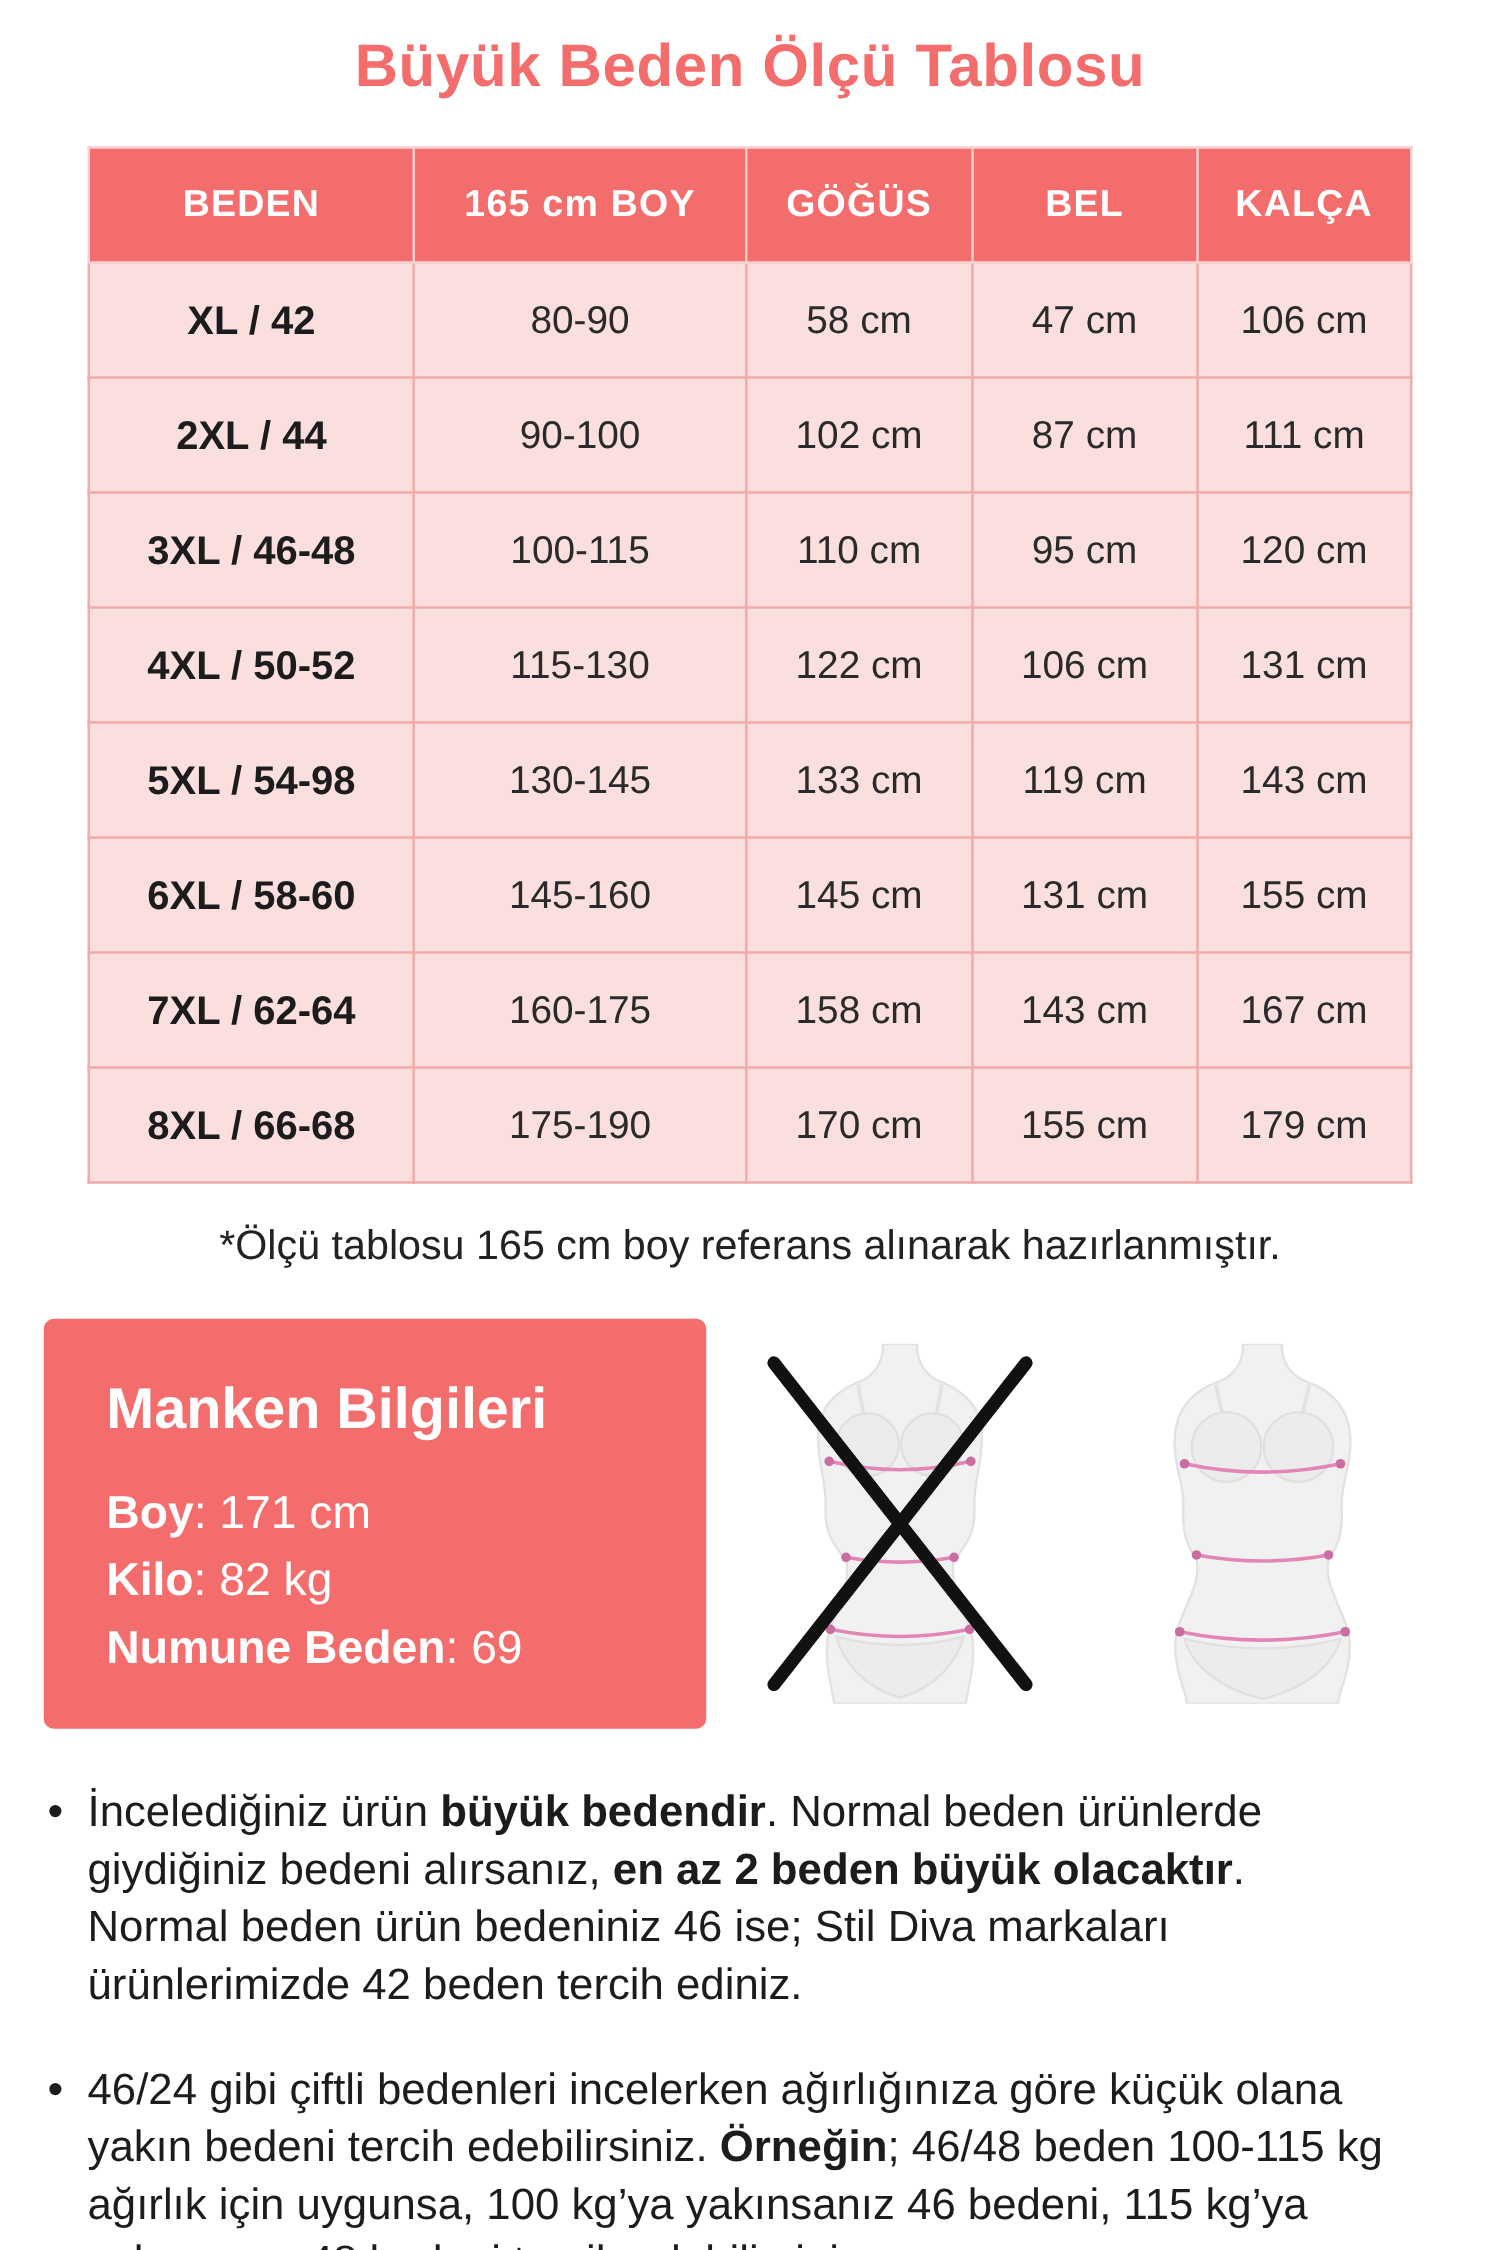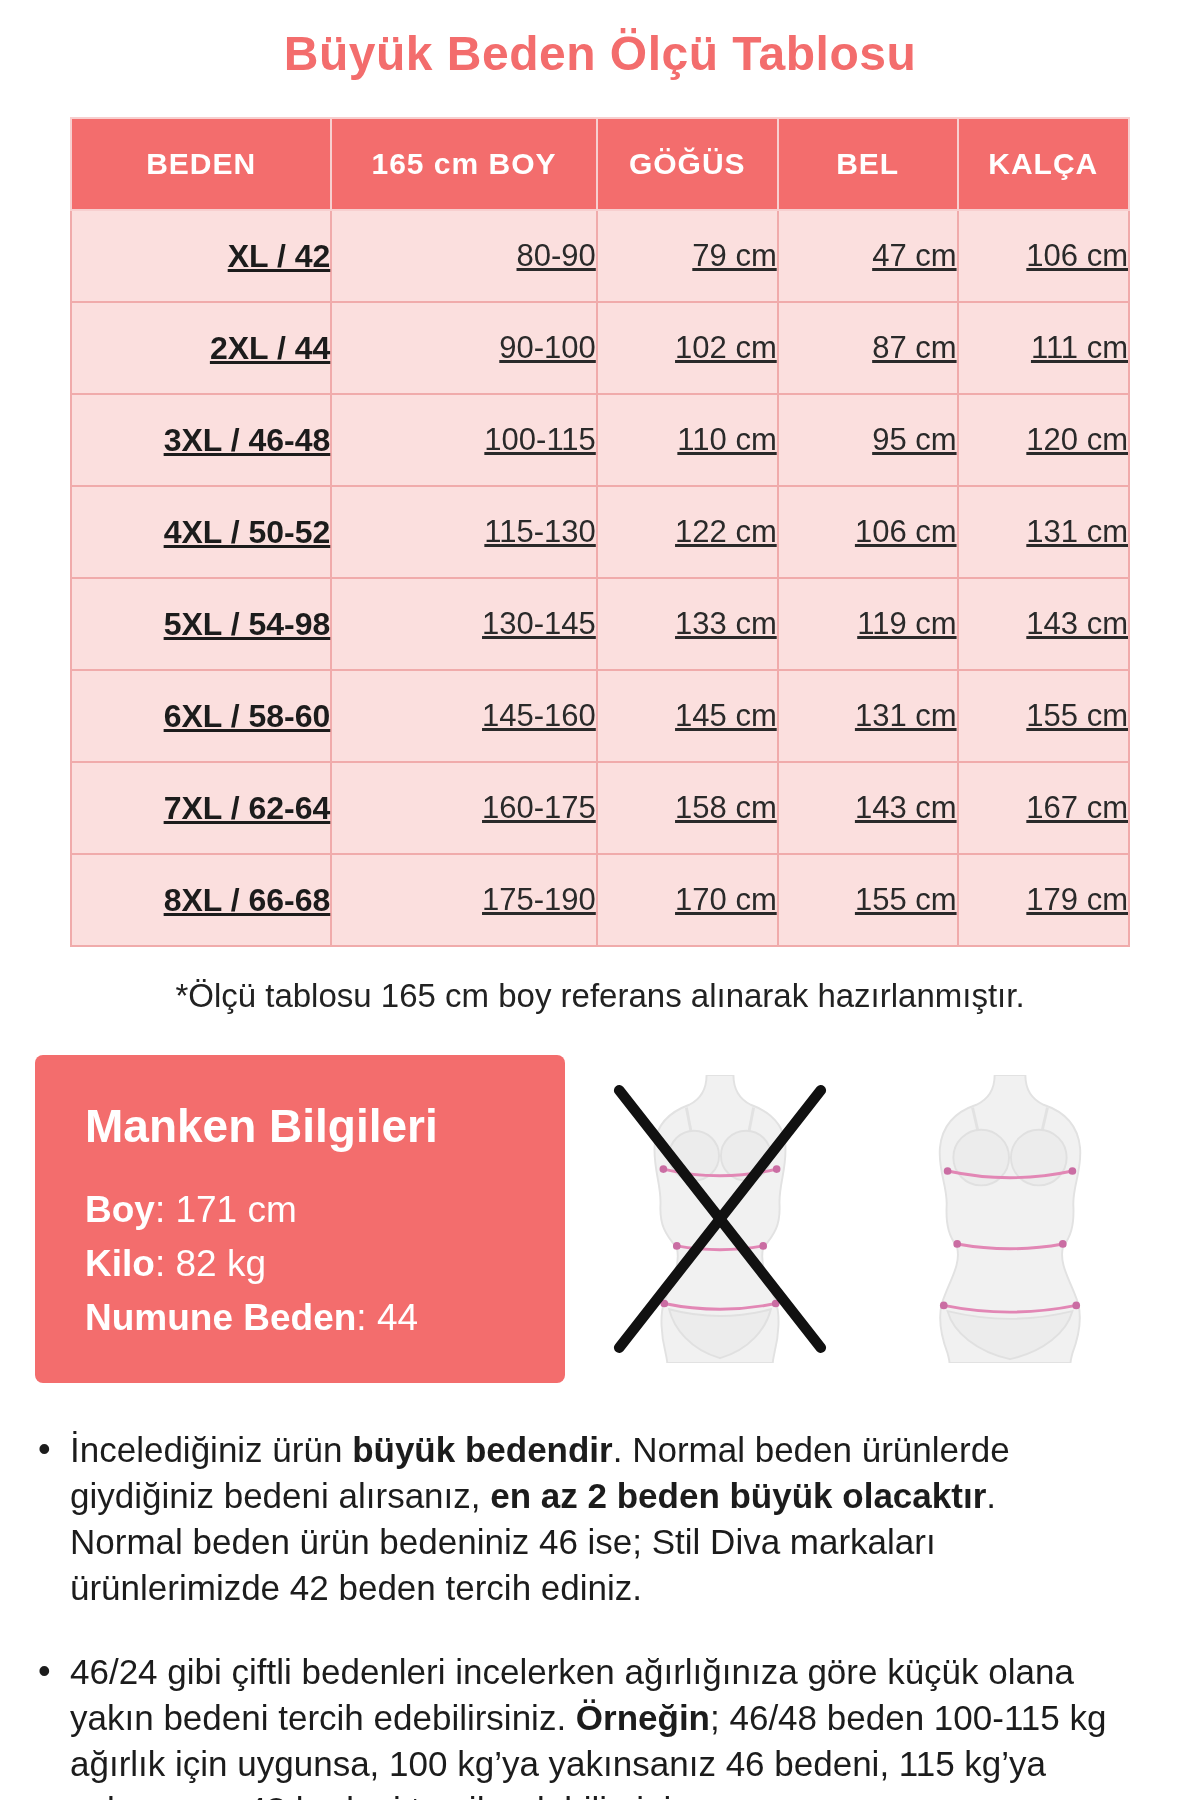--- a/index.html
+++ b/index.html
@@ -17,23 +17,22 @@
     margin:36px auto 0; width:1060px; table-layout:fixed;
     border-collapse:collapse;
   }
   .size-table th {
     height:92px; background:var(--coral, #f36d6d); color:#ffffff;
     font-size:30px; font-weight:bold; letter-spacing:1px; text-align:center;
     border:2px solid var(--header-sep, #f7cfcf);
   }
   .size-table td {
     height:92px; background:var(--row-pink, #fbdfde);
-    font-size:31px; text-align:right; vertical-align:middle; color:#2a2a2a;
+    font-size:31px; text-align:center; vertical-align:middle; color:#2a2a2a;
     border:2px solid var(--border-pink, #f0abab);
-    text-decoration:underline;
   }
   .size-table td.size-col { font-weight:bold; font-size:32px; color:#1c1c1c; }
   .footnote {
     margin-top:30px; text-align:center; font-size:33px; color:#222222;
   }
   .info-row {
     margin:40px 35px 0 35px; display:flex; align-items:center;
   }
   .model-card {
     width:530px; min-height:306px; flex:none;
@@ -84,21 +83,21 @@
       <th>165 cm BOY</th>
       <th>GÖĞÜS</th>
       <th>BEL</th>
       <th>KALÇA</th>
     </tr>
   </thead>
   <tbody>
       <tr>
         <td class="size-col">XL / 42</td>
         <td>80-90</td>
-        <td>79 cm</td>
+        <td>58 cm</td>
         <td>47 cm</td>
         <td>106 cm</td>
       </tr>
       <tr>
         <td class="size-col">2XL / 44</td>
         <td>90-100</td>
         <td>102 cm</td>
         <td>87 cm</td>
         <td>111 cm</td>
       </tr>
@@ -147,21 +146,21 @@
     </tbody>
 </table>
 
 <div class="footnote">*Ölçü tablosu 165 cm boy referans alınarak hazırlanmıştır.</div>
 
 <div class="info-row">
   <div class="model-card">
     <div class="card-title">Manken Bilgileri</div>
     <div class="field"><span class="field-label">Boy</span><span>: </span><span class="field-value">171 cm</span></div>
     <div class="field"><span class="field-label">Kilo</span><span>: </span><span class="field-value">82 kg</span></div>
-    <div class="field"><span class="field-label">Numune Beden</span><span>: </span><span class="field-value">44</span></div>
+    <div class="field"><span class="field-label">Numune Beden</span><span>: </span><span class="field-value">69</span></div>
   </div>
 
   <div class="figures">
     <svg class="figure" viewBox="0 0 230 300">
       <path class="fig-body" d="M101,0 C101,15 95,25 83,31 C61,39 49,52 47,72 C45,97 54,114 53,135 C52,156 58,166 70,180 C74,196 66,214 57,236 C52,250 54,272 58,288 C59,293 60,297 60,300 L170,300 C170,297 171,293 172,288 C176,272 178,250 173,236 C164,214 156,196 160,180 C172,166 178,156 177,135 C176,114 185,97 183,72 C181,52 169,39 147,31 C135,25 129,15 129,0 Z"></path>
       <path class="strap" d="M80,34 L85,60"></path>
       <path class="strap" d="M150,34 L145,60"></path>
       <circle class="fig-under" cx="88" cy="84" r="26"></circle>
       <circle class="fig-under" cx="142" cy="84" r="26"></circle>
       <path class="fig-under" d="M62,244 Q115,258 168,244 C163,264 146,286 115,295 C84,286 67,264 62,244 Z"></path>

